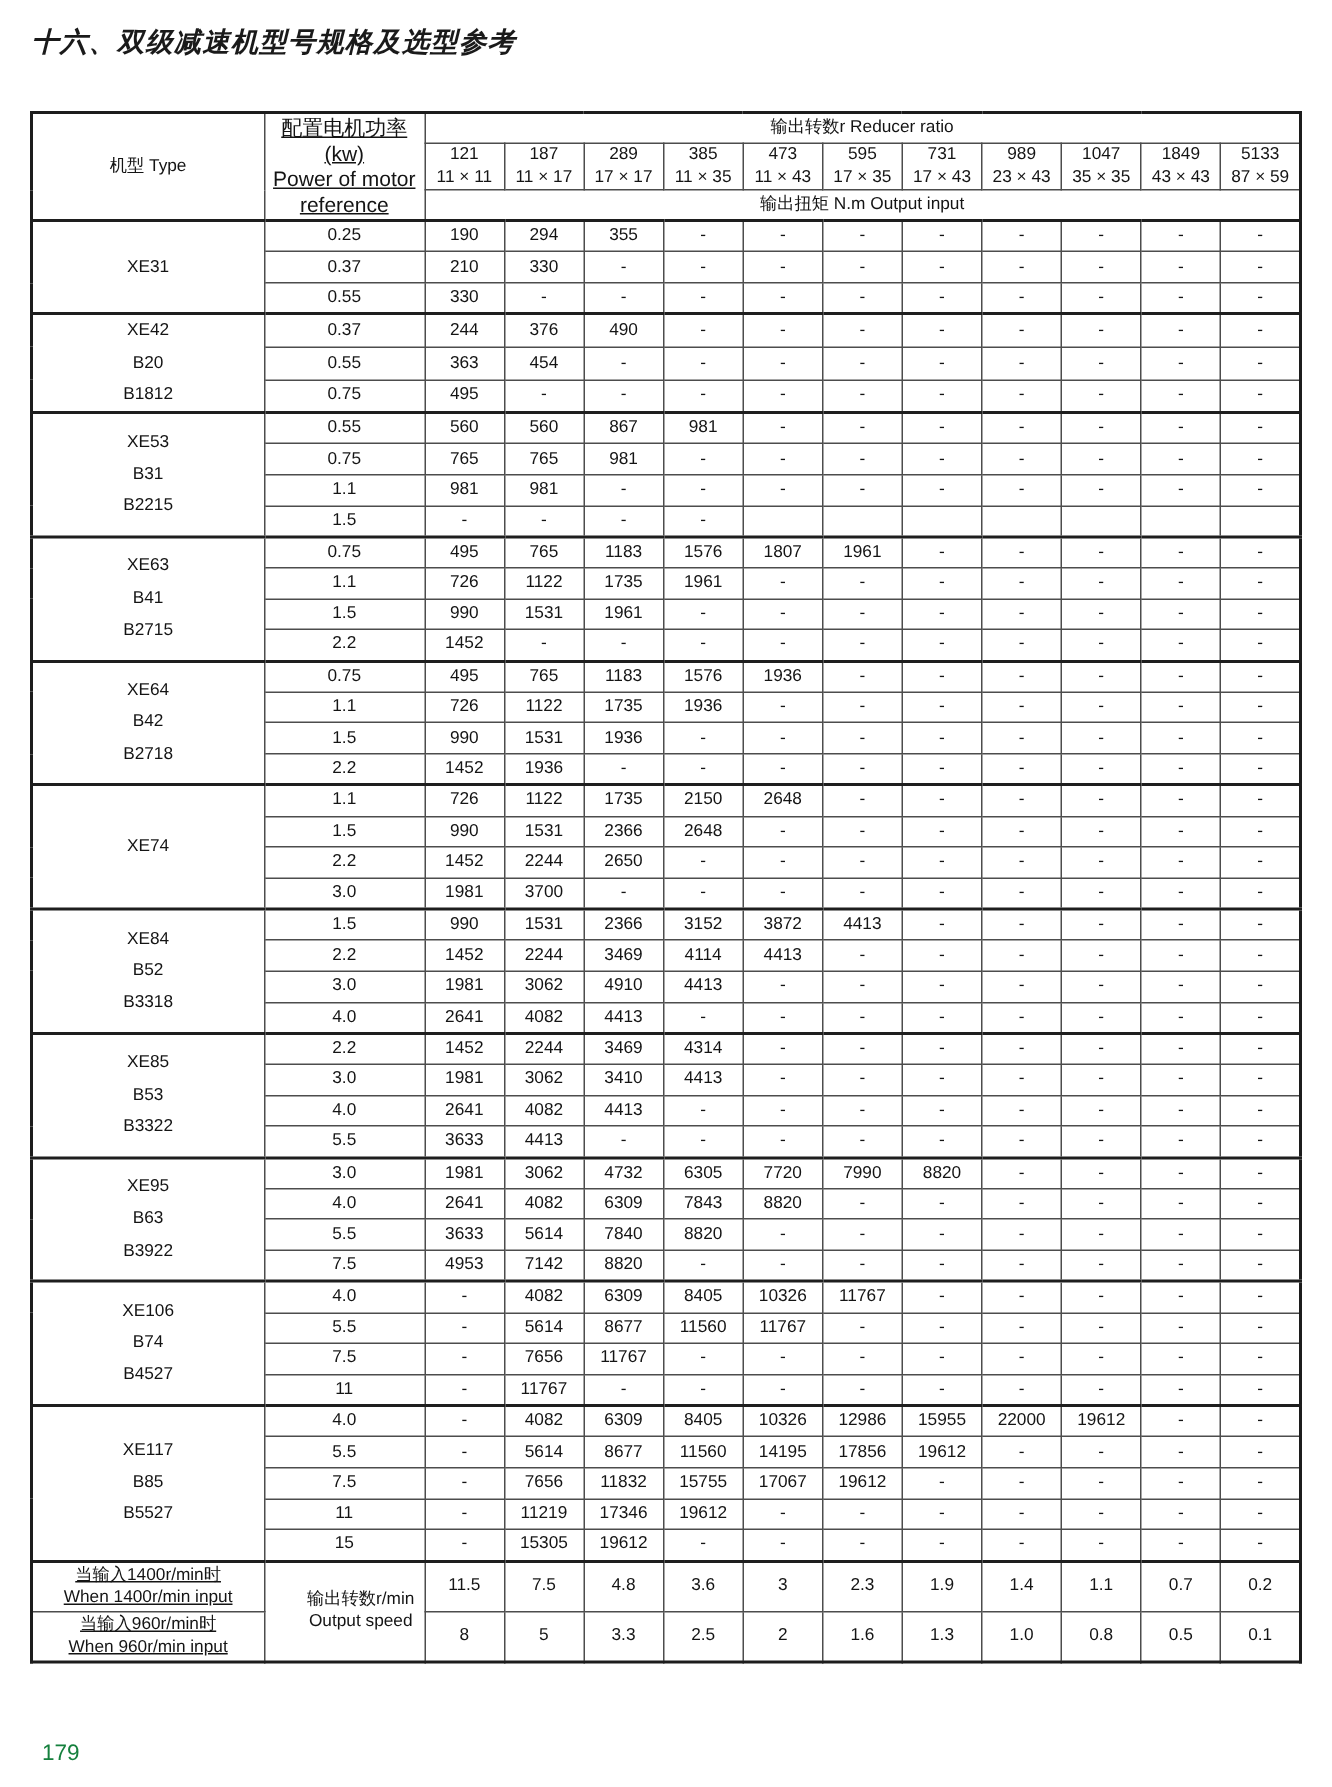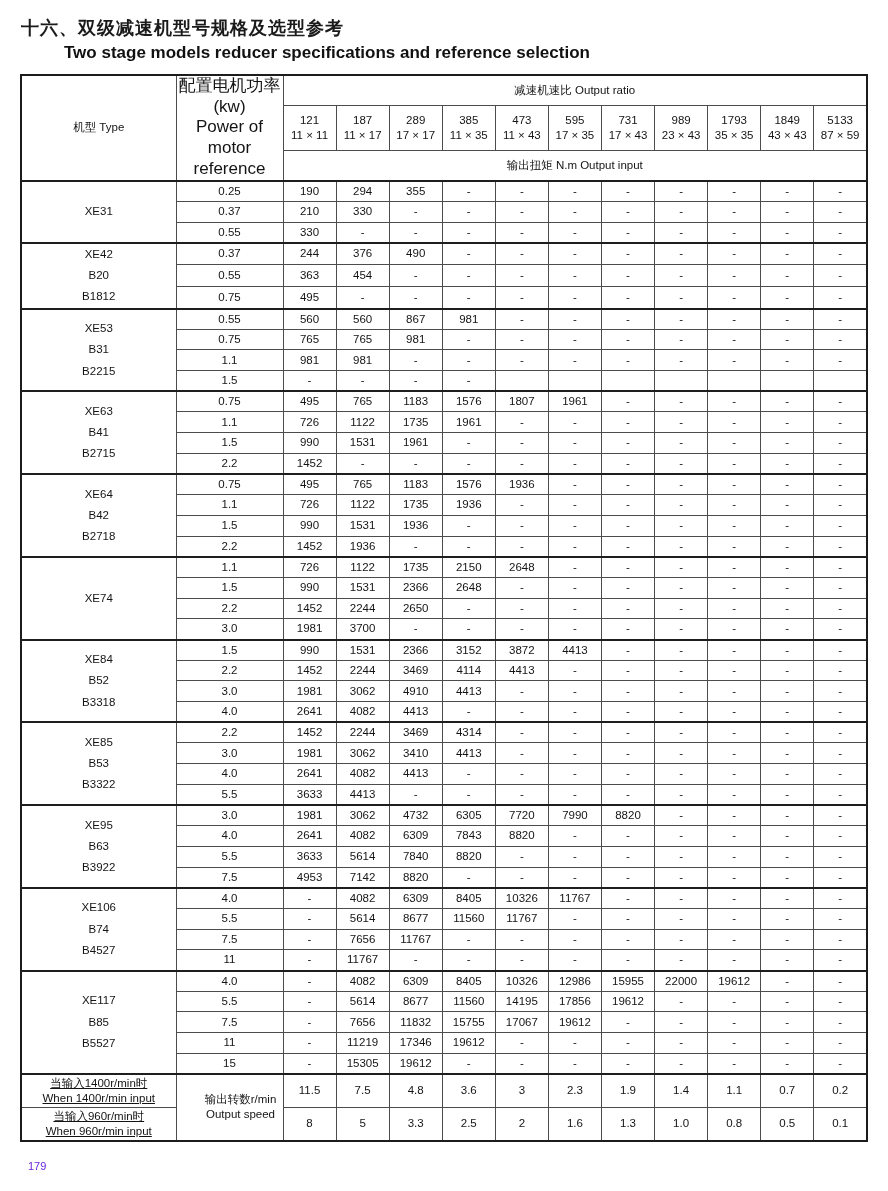--- a/index.html
+++ b/index.html
@@ -3,55 +3,54 @@
 <meta charset="utf-8">
 <style>
   * { box-sizing: border-box; }
   html, body { margin: 0; padding: 0; width: 888px; height: 1191px; background: #ffffff; }
   .page {
     position: relative; width: 888px; height: 1191px;
     font-family: "Liberation Sans", sans-serif; color: #161616; background: #ffffff;
   }
   .title-zh {
     position: absolute; left: 21px; top: 16px; margin: 0;
-    font-size: 18px; font-weight: 600; letter-spacing: 1px; color: #1a1a1a;
+    font-size: 18px; font-weight: 600; letter-spacing: 1px; color: #1a1a1a; font-style: italic;
   }
   .title-en {
     position: absolute; left: 64px; top: 43px; margin: 0;
     font-size: 17px; font-weight: 700; color: #111111;
   }
   table.spec {
     position: absolute; left: 20px; top: 74px; width: 848px;
     border-collapse: collapse; table-layout: fixed;
     border: 2px solid #1c1c1c;
   }
   .spec td {
     border: 1px solid #4c4c4c; text-align: center; vertical-align: middle;
     padding: 0; font-size: 11.5px; line-height: 1.15; height: 20.7px; color: #141414;
   }
   tr.group-start td { border-top: 2.4px solid #1e1e1e; }
   .type-hdr { font-size: 12.5px; }
-  .power-hdr .line { line-height: 1.22; font-size: 17px; }
+  .power-hdr .line { line-height: 1.22; font-size: 14px; text-decoration: underline; }
   .ratio-title { font-size: 12px; height: 20px; }
   .ratio-num { height: 38px; margin-top: 36px; }
   .ratio-num .line { line-height: 1.3; }
   .torque-hdr { height: 21px; font-size: 12px; }
   .model-cell .line { line-height: 1.85; }
   .speed-row td { height: 33.5px; }
   .speed-label { font-size: 11px; text-decoration: underline; }
   .speed-label .line { line-height: 1.3; }
   .speed-unit .line { font-size: 11.5px; line-height: 1.35; padding-left: 22px; }
-  .pagenum { position: absolute; left: 28px; top: 1160px; font-size: 11px; color: #6d28d9; }
+  .pagenum { position: absolute; left: 28px; top: 1160px; font-size: 15px; color: #15803d; }
 </style>
 </head>
 <body>
 
 <div class="page">
   <h1 class="title-zh">十六、双级减速机型号规格及选型参考</h1>
-  <h2 class="title-en">Two stage models reducer specifications and reference selection</h2>
 
   <table class="spec">
     <colgroup>
       <col style="width:155px">
       <col style="width:107px">
       <col>
         <col>
         <col>
         <col>
         <col>
@@ -64,21 +63,21 @@
     </colgroup>
     <thead>
         <tr>
           <td class="type-hdr" rowspan="3">机型 Type</td>
           <td class="power-hdr" rowspan="3">
             <div class="line">配置电机功率</div>
             <div class="line">(kw)</div>
             <div class="line">Power of motor</div>
             <div class="line">reference</div>
           </td>
-          <td class="ratio-title" colspan="11">减速机速比 Output ratio</td>
+          <td class="ratio-title" colspan="11">输出转数r Reducer ratio</td>
         </tr>
         <tr>
           <td class="ratio-num">
             <div class="line">121</div>
             <div class="line">11 × 11</div>
           </td>
           <td class="ratio-num">
             <div class="line">187</div>
             <div class="line">11 × 17</div>
           </td>
@@ -100,21 +99,21 @@
           </td>
           <td class="ratio-num">
             <div class="line">731</div>
             <div class="line">17 × 43</div>
           </td>
           <td class="ratio-num">
             <div class="line">989</div>
             <div class="line">23 × 43</div>
           </td>
           <td class="ratio-num">
-            <div class="line">1793</div>
+            <div class="line">1047</div>
             <div class="line">35 × 35</div>
           </td>
           <td class="ratio-num">
             <div class="line">1849</div>
             <div class="line">43 × 43</div>
           </td>
           <td class="ratio-num">
             <div class="line">5133</div>
             <div class="line">87 × 59</div>
           </td>

